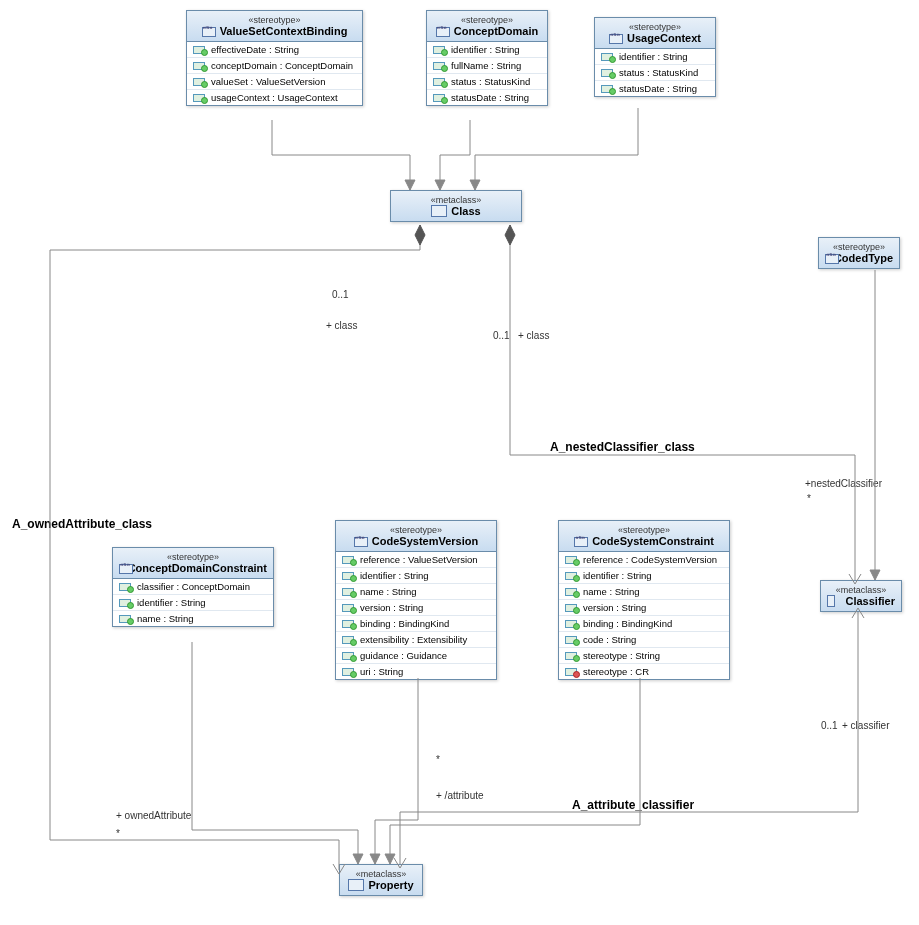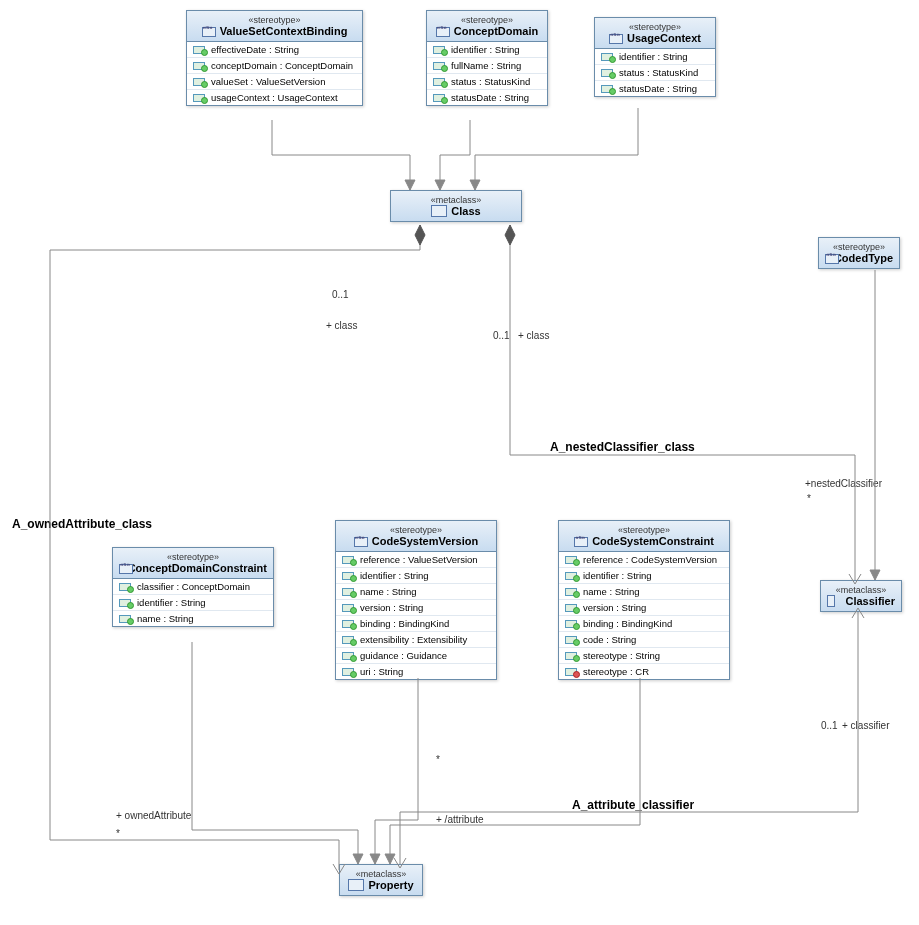--- a/index.html
+++ b/index.html
@@ -394,21 +394,21 @@
 <div class="assoc-label" style="left:572px; top:798px;">A_attribute_classifier</div>
 
 <div class="mult-label" style="left:332px; top:289px;">0..1</div>
 <div class="role-label" style="left:326px; top:320px;">+ class</div>
 <div class="mult-label" style="left:493px; top:330px;">0..1</div>
 <div class="role-label" style="left:518px; top:330px;">+ class</div>
 <div class="role-label" style="left:805px; top:478px;">+nestedClassifier</div>
 <div class="mult-label" style="left:807px; top:493px;">*</div>
 <div class="role-label" style="left:116px; top:810px;">+ ownedAttribute</div>
 <div class="mult-label" style="left:116px; top:828px;">*</div>
-<div class="role-label" style="left:436px; top:814px;text-align:center;">+ /attribute</div>
+<div class="role-label" style="left:436px; top:790px;text-align:center;">+ /attribute</div>
 <div class="mult-label" style="left:436px; top:754px;">*</div>
 <div class="mult-label" style="left:821px; top:720px;">0..1</div>
 <div class="role-label" style="left:842px; top:720px;">+ classifier</div>
 
 <svg width="919" height="925">
 
   <path class="line" d="M272 120 L272 155 L410 155 L410 190"></path>
   <polygon class="arrow-solid" points="410,190 405,180 415,180"></polygon>
 
   <path class="line" d="M470 120 L470 155 L440 155 L440 190"></path>

